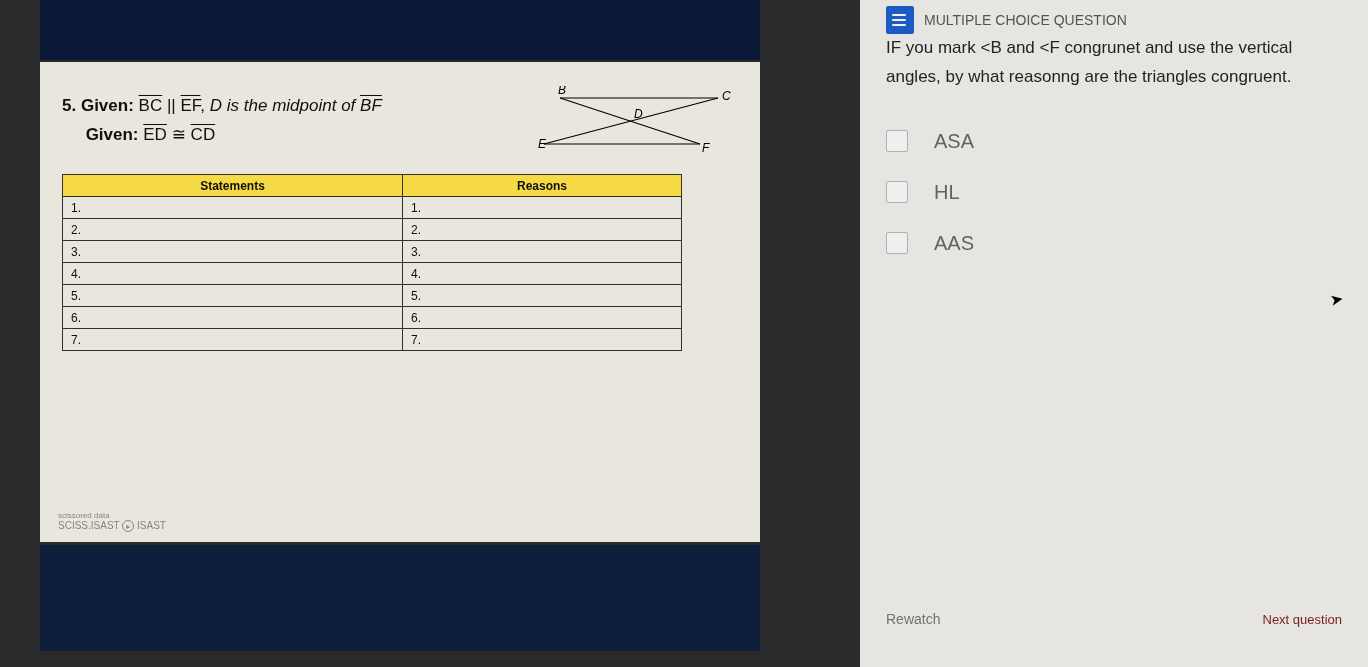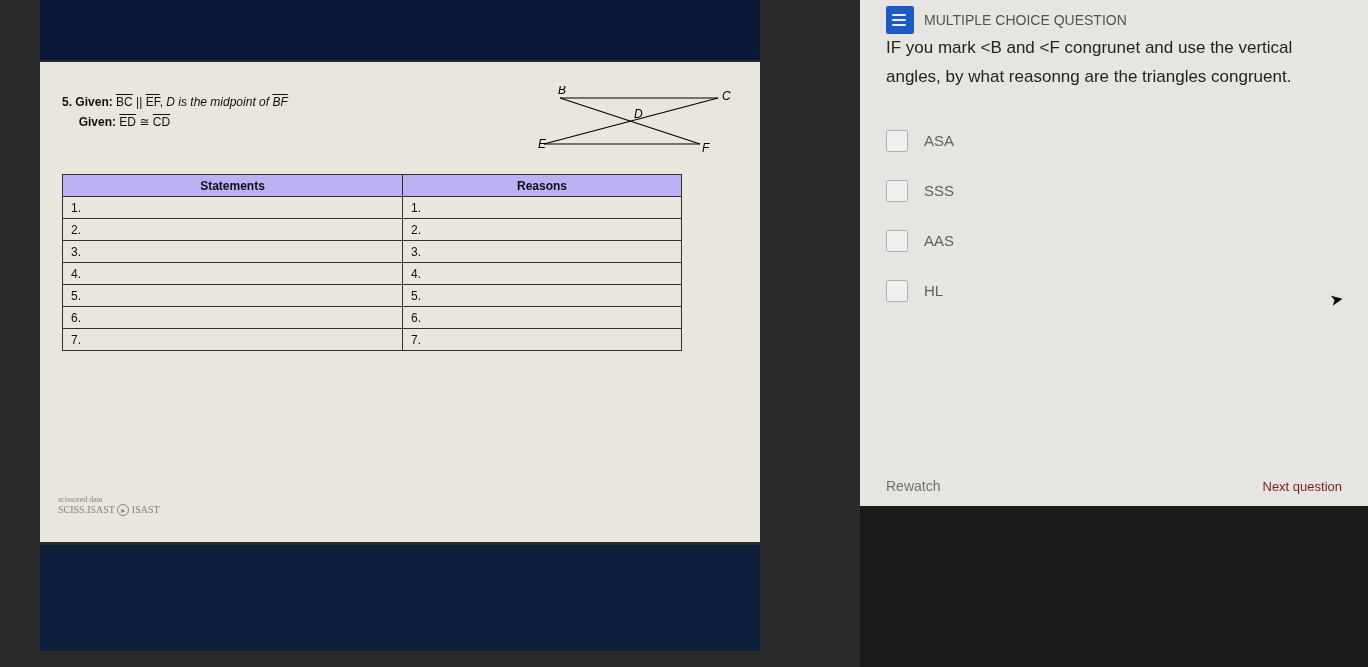--- a/index.html
+++ b/index.html
@@ -30,57 +30,57 @@
   background: #f0ede5;
   padding: 30px 22px 10px 22px;
   color: #111;
   filter: brightness(0.97);
 }
 .problem-header {
   display: flex;
   align-items: flex-start;
   gap: 30px;
 }
-.problem-text { font-size: 12px; line-height: 1.7; }
+.problem-text { font-size: 17px; line-height: 1.7; }
 .problem-text .num { font-weight: bold; }
 .problem-text .bold { font-weight: bold; }
 .overline { text-decoration: overline; }
 .figure { position: relative; width: 200px; height: 70px; margin-left: auto; margin-top: -6px; }
 .figure svg { width: 100%; height: 100%; }
 .figure-label { font-size: 12px; font-style: italic; }
 .proof-table {
   margin-top: 18px;
   border-collapse: collapse;
   width: 620px;
   font-size: 12px;
 }
 .proof-table th, .proof-table td {
   border: 1px solid #333;
   padding: 3px 8px;
   text-align: left;
   height: 22px;
 }
-.proof-table th { font-weight: bold; text-align: center; background:#c4b5fd;}
+.proof-table th { font-weight: bold; text-align: center; background:#fde047;}
 .watermark {
   position: absolute;
-  bottom: 26px; left: 18px;
+  bottom: 10px; left: 18px;
   font-size: 10px; color: #888;
-  display: flex; align-items: center; gap: 4px; font-family: Liberation Serif, serif;
+  display: flex; align-items: center; gap: 4px;
 }
 .watermark-circle { display:inline-block; width:12px;height:12px;border:1px solid #888;border-radius:50%;font-size:8px;line-height:11px;text-align:center;}
 .blue-bottom {
   position: absolute;
   left: 40px; top: 545px;
   width: 720px; height: 106px;
   background: #0d1f3a;
 }
 .right-panel {
   position: absolute;
   left: 860px; top: 0;
-  width: 508px; height: 506px;
+  width: 508px; height: 667px;
   background: #f5f4f0;
   padding: 0 26px;
   color: #333;
   filter: brightness(0.95) contrast(0.97);
 }
 .mc-header {
   display: flex; align-items: center; gap: 10px;
   padding-top: 6px;
   font-size: 14px; font-weight: 500; color: #555;
 }
@@ -92,29 +92,29 @@
   border-radius: 2px;
 }
 .mc-icon span { display:block; width:14px; height:2px; background:#fff; border-radius:1px;}
 .question-text {
   font-size: 17px;
   line-height: 1.7;
   color: #222;
 }
 .options { margin-top: 38px; display:flex; flex-direction:column; gap: 28px; }
 .option {
-  display: flex; align-items: center; gap: 16px;
+  display: flex; align-items: flex-start; gap: 26px;
   cursor: pointer;
-  font-size: 15px; color: #666;
+  font-size: 20px; color: #666;
 }
 .option .box {
   width: 22px; height: 22px; border: 1px solid #bbb; background:#fff; border-radius:2px;
 }
 .bottom-bar {
-  position: absolute; bottom: 12px; left: 26px; right: 26px;
+  position: absolute; bottom: 40px; left: 26px; right: 26px;
   display: flex; justify-content: space-between; align-items: center;
   font-size: 14px; color: #777;
 }
 .next-btn { color: #7f1d1d; font-size: 13px; }
 .cursor {
   position: absolute;
   left: 1330px; top: 290px;
   font-size: 16px; color: #000;
   transform: rotate(-10deg);
 }
@@ -221,29 +221,25 @@
 
   <div class="question-text">IF you mark &lt;B and &lt;F congrunet and use the vertical angles, by what reasonng are the triangles congruent.</div>
 
   <div class="options">
       <div class="option">
         <div class="box"></div>
         <span>ASA</span>
       </div>
       <div class="option">
         <div class="box"></div>
-        <span>SSS</span>
+        <span>HL</span>
       </div>
       <div class="option">
         <div class="box"></div>
         <span>AAS</span>
-      </div>
-      <div class="option">
-        <div class="box"></div>
-        <span>HL</span>
       </div>
     </div>
 
   <div class="bottom-bar">
     <span style="cursor:pointer">Rewatch</span>
     <span class="next-btn">Next question</span>
   </div>
 </div>
 
 <div class="cursor">➤</div>

